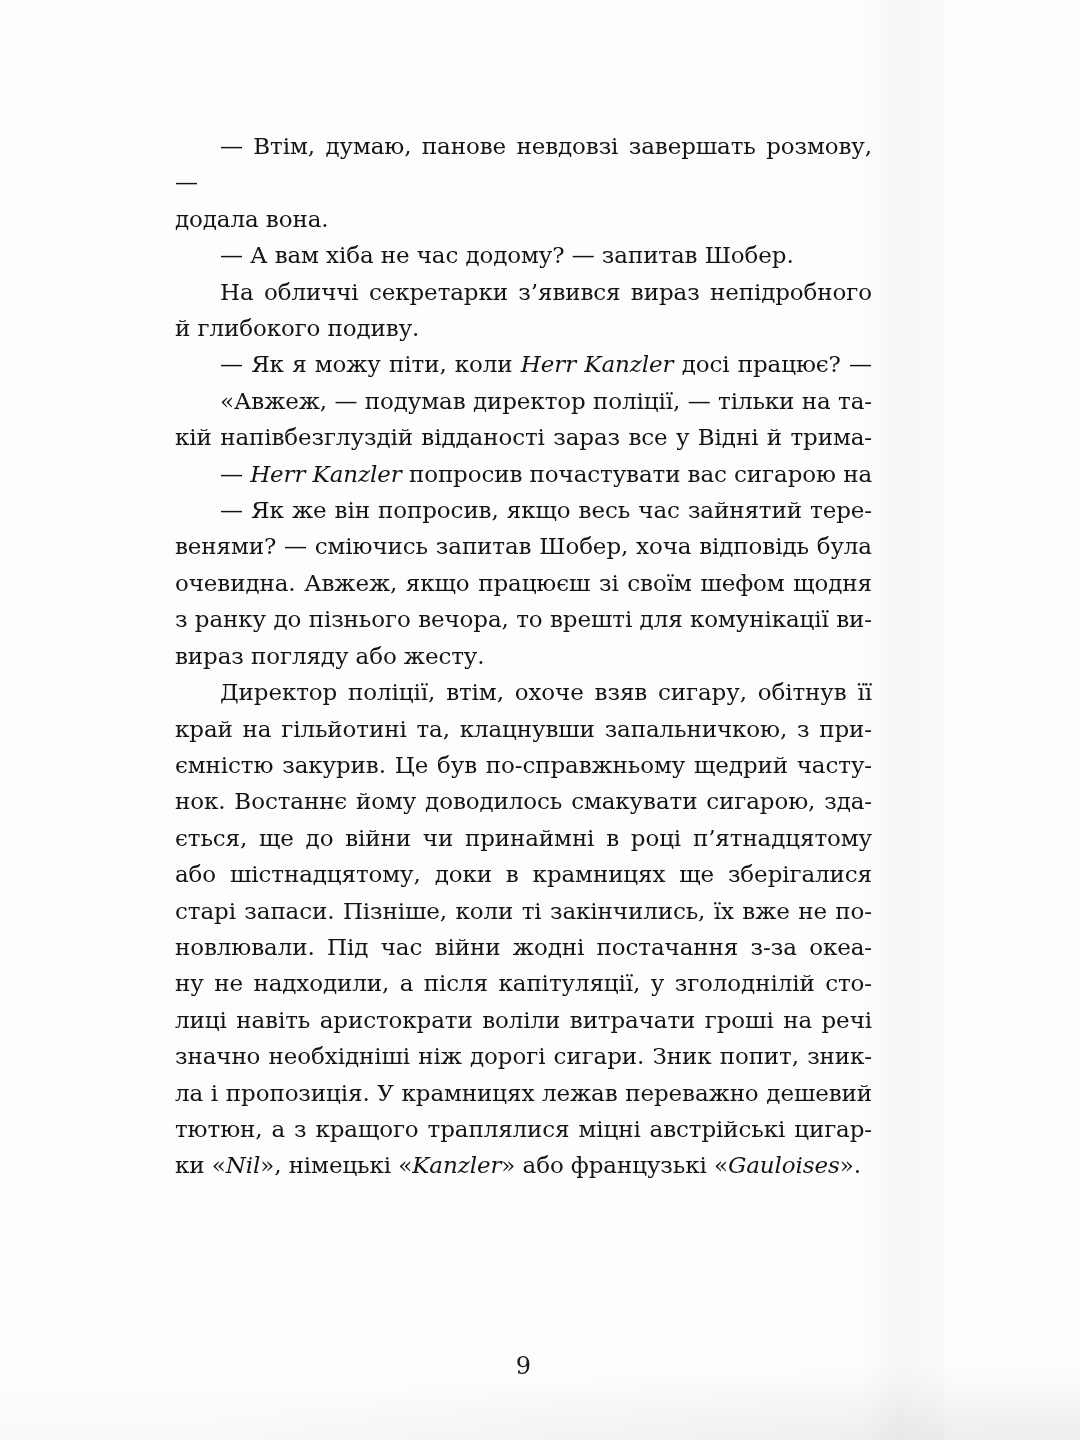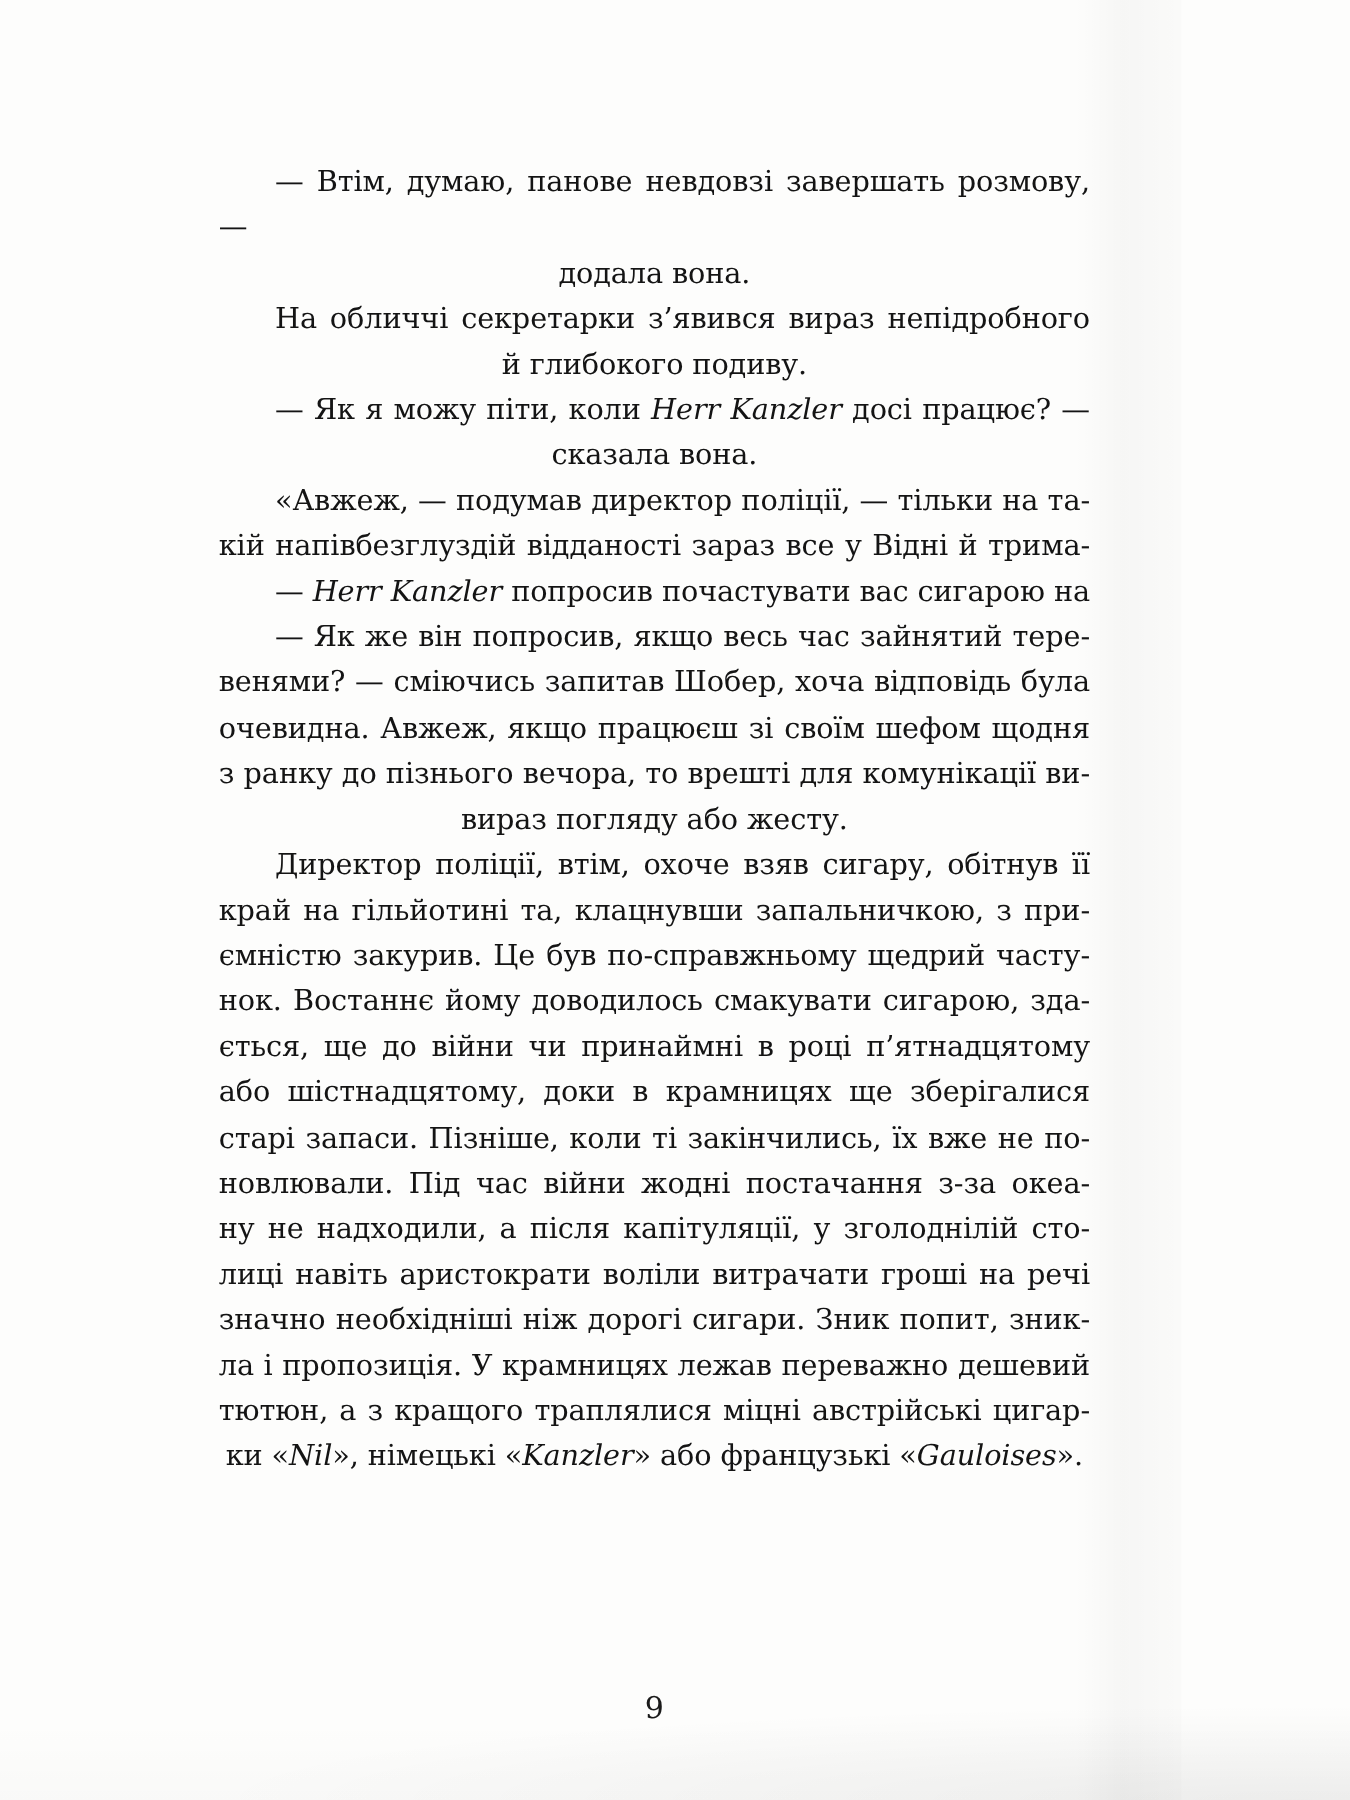--- a/index.html
+++ b/index.html
@@ -46,21 +46,21 @@
     left: 175px;
     top: 128px;
     width: 697px;
     font-size: 23px;
     line-height: 36.4px;
     color: #141414;
     letter-spacing: -0.1px;
   }
   .paragraph { margin: 0; }
   .line {
-    text-align: center;
+    text-align: left;
   }
   .line.justify {
     text-align: justify;
     text-align-last: justify;
   }
   .line.indent {
     text-indent: 45px;
   }
   .line em {
   }
@@ -77,26 +77,28 @@
 </head>
 <body>
 
 <div class="book-page">
   <div class="text-block">
       <div class="paragraph">
         <div class="line justify indent">— Втім, думаю, панове невдовзі завершать розмову, —</div>
         <div class="line">додала вона.</div>
       </div>
       <div class="paragraph">
+        <div class="line indent">— А вам хіба не час додому? — запитав Шобер.</div>
+      </div>
+      <div class="paragraph">
         <div class="line justify indent">На обличчі секретарки з’явився вираз непідробного</div>
         <div class="line">й глибокого подиву.</div>
       </div>
       <div class="paragraph">
         <div class="line justify indent">— Як я можу піти, коли <em>Herr Kanzler</em> досі працює? —</div>
-        <div class="line">сказала вона.</div>
       </div>
       <div class="paragraph">
         <div class="line justify indent">«Авжеж, — подумав директор поліції, — тільки на та-</div>
         <div class="line justify">кій напівбезглуздій відданості зараз все у Відні й трима-</div>
       </div>
       <div class="paragraph">
         <div class="line justify indent">— <em>Herr Kanzler</em> попросив почастувати вас сигарою на</div>
       </div>
       <div class="paragraph">
         <div class="line justify indent">— Як же він попросив, якщо весь час зайнятий тере-</div>

